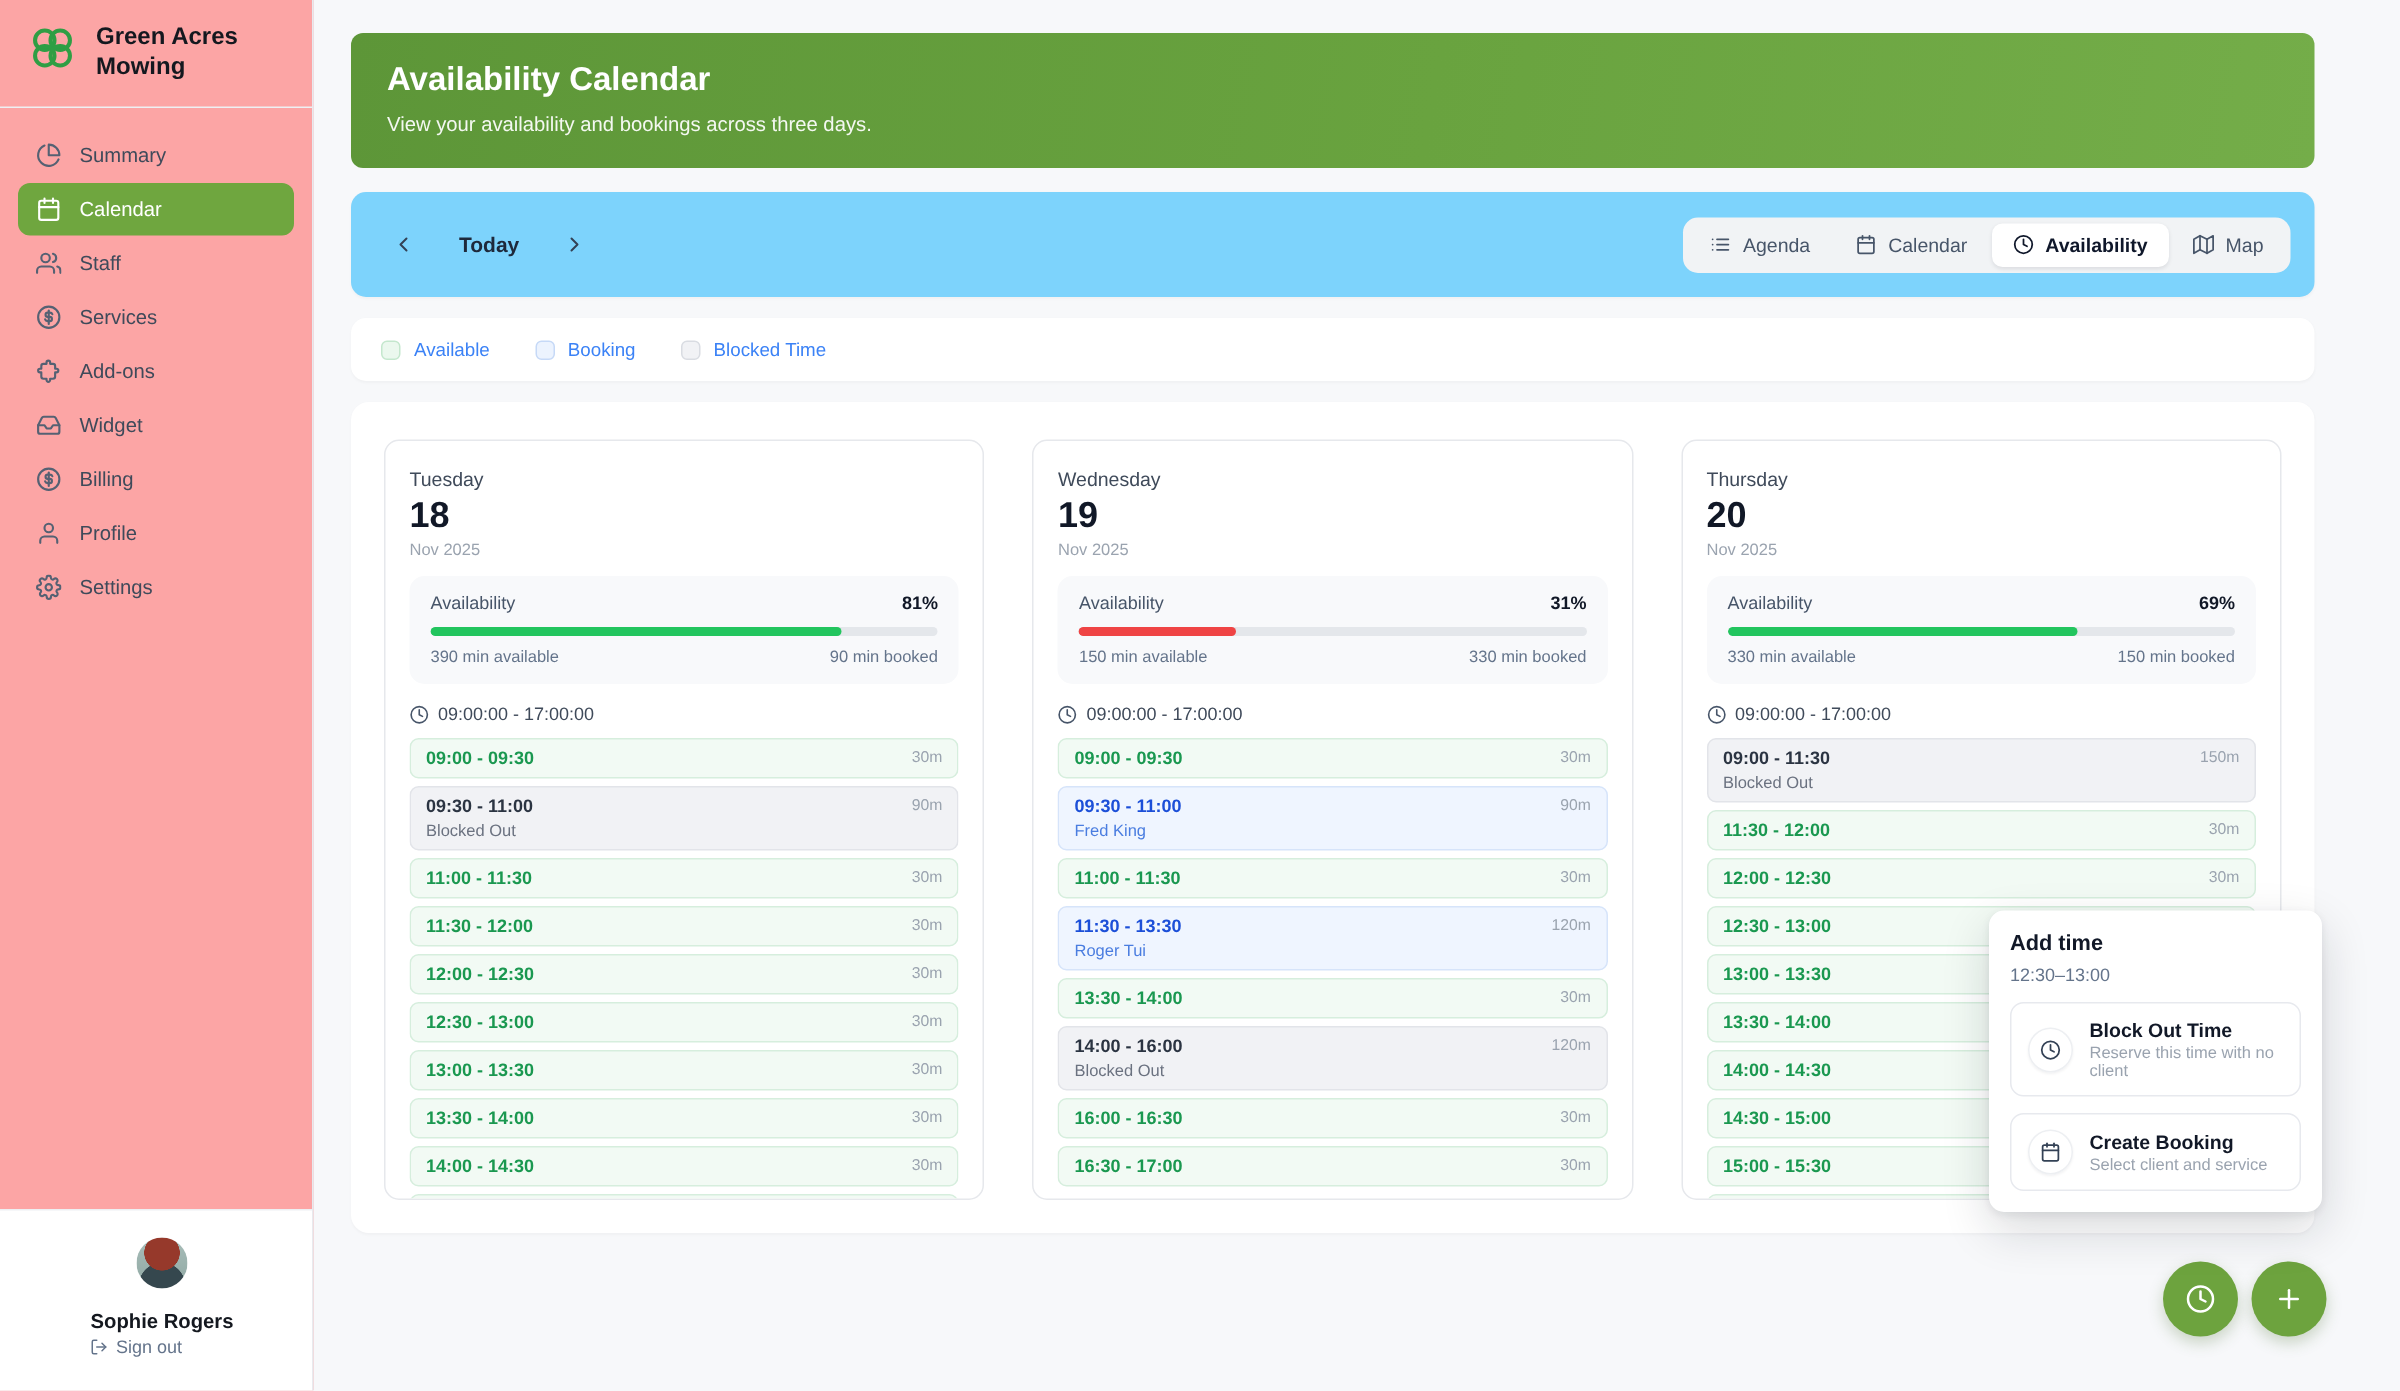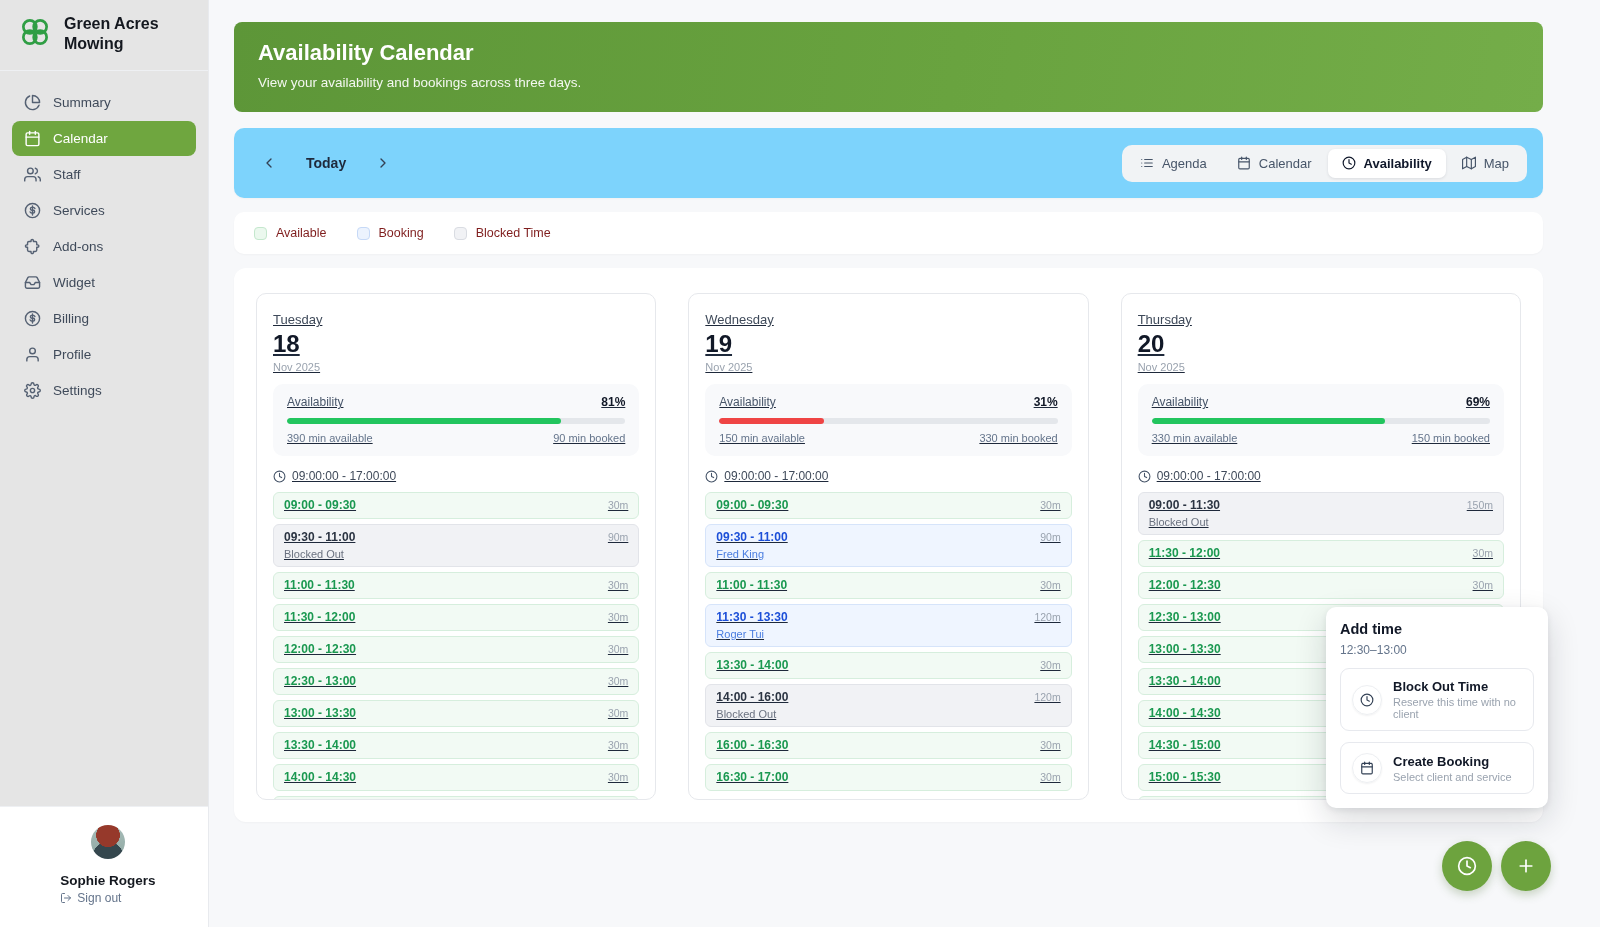--- a/index.html
+++ b/index.html
@@ -8,21 +8,21 @@
     font-family:"Liberation Sans", sans-serif;
     background:#f7f8fa;
     color:#1e293b;
     position:relative;
   }
   svg.ic { display:block; fill:none; stroke:currentColor; stroke-width:2; stroke-linecap:round; stroke-linejoin:round; }
 
   
   .sidebar {
     position:absolute; left:0; top:0; width:209px; height:927px;
-    background:#e5e5e5; border-right:1px solid #e8eaee; z-index:5;
+    background:#fca5a5; border-right:1px solid #e8eaee; z-index:5;
   }
   .brand { display:flex; align-items:center; gap:10px; padding:13px 16px 15px 16px; border-bottom:1px solid #eef0f3; }
   .brand-name { font-size:16px; font-weight:700; color:#14181f; line-height:1.25; width:110px; }
   .nav { padding:14px 12px; }
   .nav-item {
     display:flex; align-items:center; gap:12px;
     padding:9px 12px; margin-bottom:1px; border-radius:8px;
     font-size:13.5px; font-weight:500; color:#3f4a5a; cursor:pointer;
   }
   .nav-item .ic { width:17px; height:17px; color:#556173; }
@@ -76,33 +76,32 @@
   .seg-tab .ic { width:14px; height:14px; }
   .seg-tab.active { background:#ffffff; font-weight:700; color:#0f172a; box-shadow:0 1px 3px rgba(16,24,40,0.10); }
 
   
   .legend {
     position:absolute; left:234px; top:212px; width:1309px; height:42px;
     background:#ffffff; border-radius:10px;
     display:flex; align-items:center; gap:30px; padding:0 20px;
     box-shadow:0 1px 2px rgba(16,24,40,0.03);
   }
-  .legend-item { display:flex; align-items:center; gap:9px; font-size:12.5px; color:#7f1d1d; }
+  .legend-item { display:flex; align-items:center; gap:9px; font-size:12.5px; color:#3b82f6; }
   .swatch { width:13px; height:13px; border-radius:4px; }
   .swatch.available { background:#ebf8ee; border:1px solid #c4e7cd; }
   .swatch.booking   { background:#ecf3fe; border:1px solid #c6d9f7; }
   .swatch.blocked   { background:#f1f2f5; border:1px solid #d9dce2; }
 
   
   .main-card {
     position:absolute; left:234px; top:268px; width:1309px; height:554px;
     background:#ffffff; border-radius:12px;
     display:flex; gap:32px; padding:25px 22px;
     box-shadow:0 1px 2px rgba(16,24,40,0.03);
-    text-decoration:underline;
   }
   .day-card {
     flex:1; border:1px solid #e6e8ec; border-radius:10px;
     padding:18px 16px 0 16px; height:507px; overflow:hidden;
     display:flex; flex-direction:column; background:#fff;
   }
   .day-name  { font-size:13px; font-weight:500; color:#3f4a5a; }
   .day-num   { font-size:24px; font-weight:700; color:#111827; margin-top:3px; }
   .day-month { font-size:11px; color:#9aa3af; margin-top:3px; }
   .avail-box { background:#f8f9fb; border-radius:10px; padding:11px 14px 12px 14px; margin-top:11px; }

